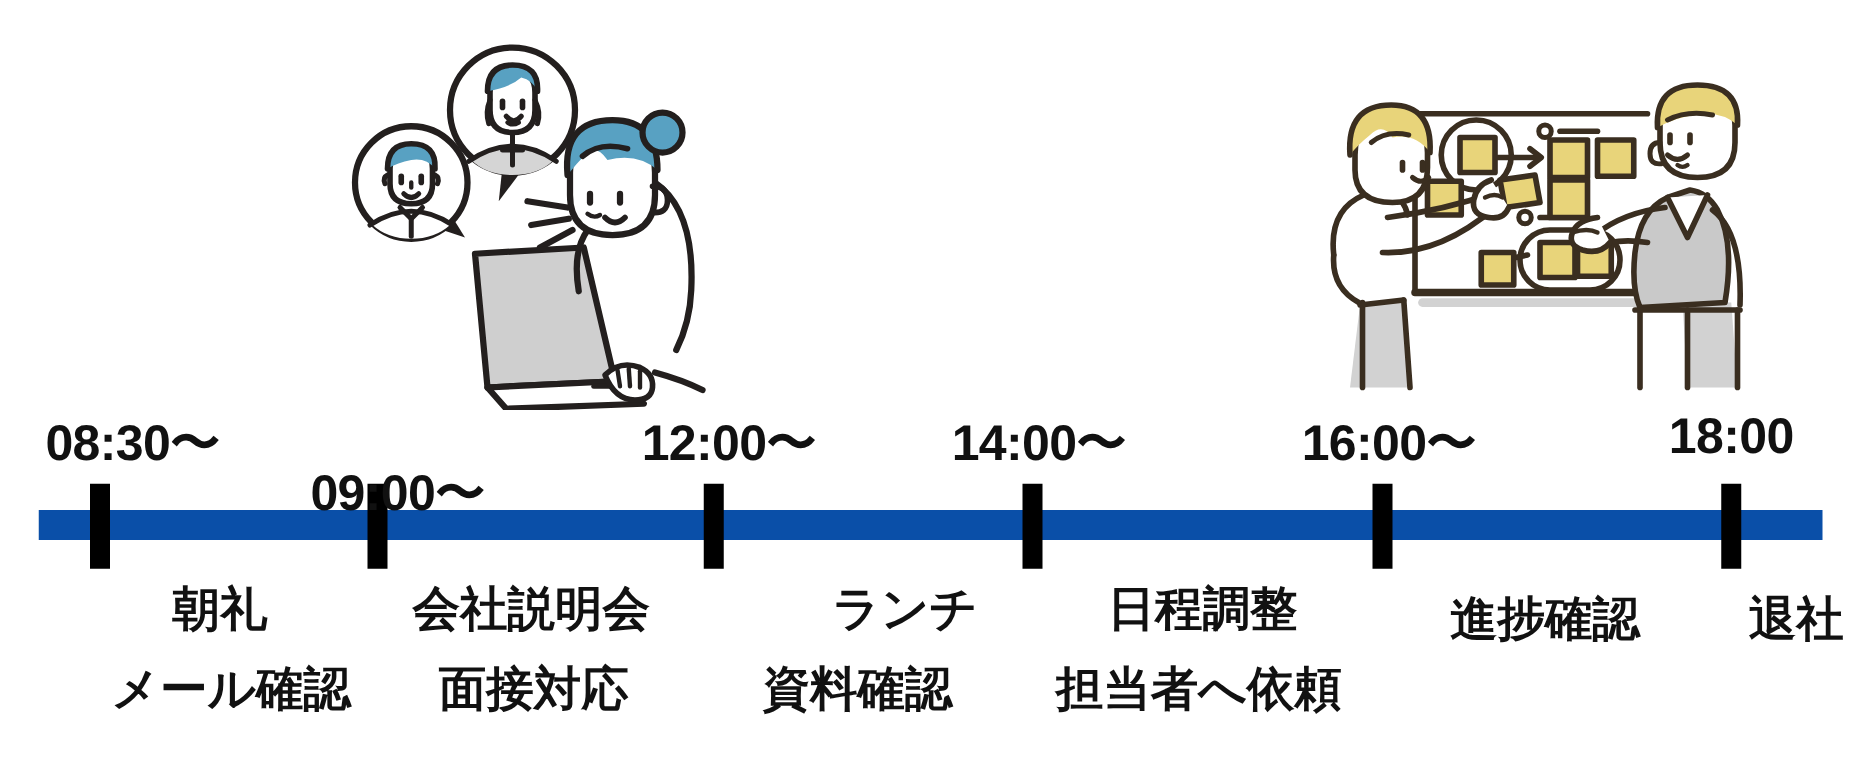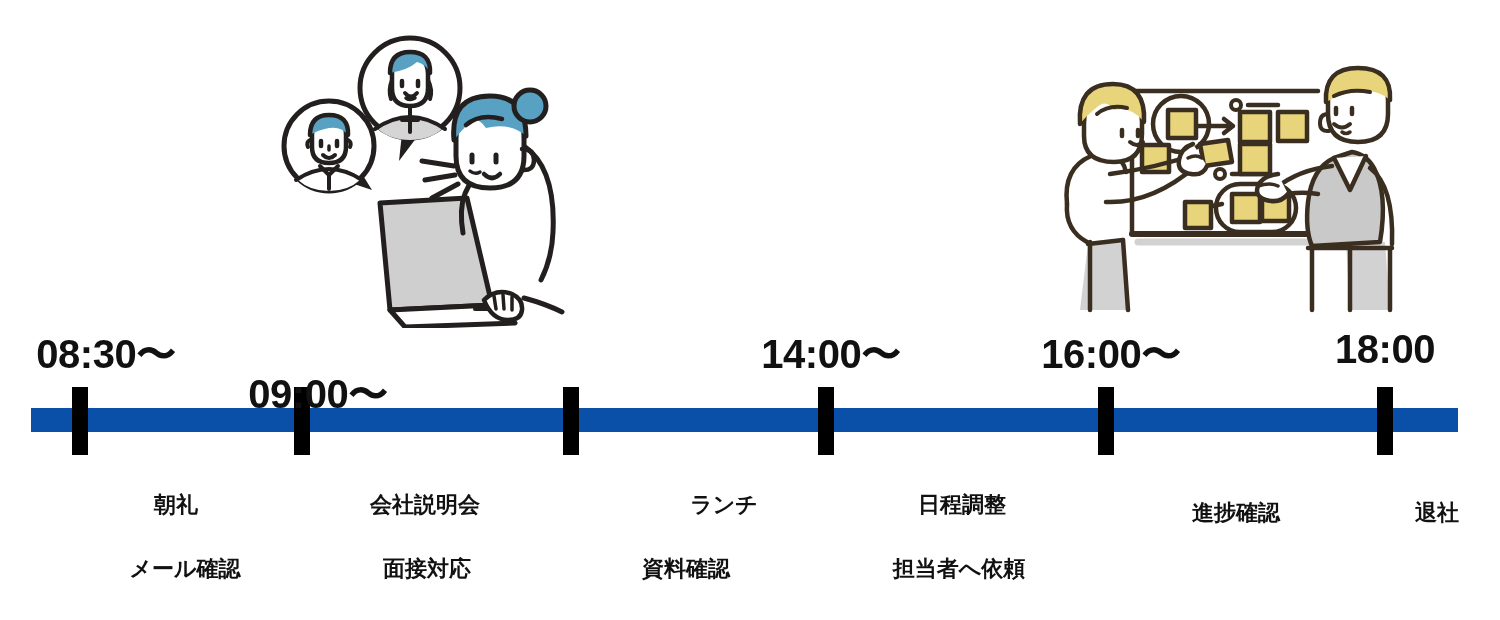--- a/index.html
+++ b/index.html
@@ -47,25 +47,24 @@
     text-align: center;
     transform: translateX(-50%);
   }
 
   
   .task-label {
     position: absolute;
     white-space: nowrap;
     text-align: center;
     transform: translateX(-50%);
-    font-size: 22px;
+    font-size: 38px;
     font-weight: bold;
     color: #111111;
     letter-spacing: 0px;
-    margin-top: 28px;
   }
   .task-line1 { top: 462px; }
   .task-line2 { top: 526px; }
   .task-single { top: 470px; }
 
   
   .illus {
     position: absolute;
   }
   #illus-online-meeting {
@@ -296,20 +295,21 @@
 
   <div class="tick" style="left:72px;"></div>
   <div class="tick" style="left:294px;"></div>
   <div class="tick" style="left:563px;"></div>
   <div class="tick" style="left:818px;"></div>
   <div class="tick" style="left:1098px;"></div>
   <div class="tick" style="left:1377px;"></div>
 
   <div class="time-label" style="left:106px;">08:30〜</div>
   <div class="time-label" style="left:318px;margin-top:40px;">09:00〜</div>
+  <div class="time-label" style="left:583px;">12:00〜</div>
   <div class="time-label" style="left:831px;">14:00〜</div>
   <div class="time-label" style="left:1111px;">16:00〜</div>
   <div class="time-label" style="left:1385px;">18:00</div>
 
   <div class="task-label task-line1" style="left:176px;">朝礼</div>
   <div class="task-label task-line1" style="left:425px;">会社説明会</div>
 
   <div class="task-label task-line2" style="left:185px;">メール確認</div>
   <div class="task-label task-line2" style="left:427px;">面接対応</div>
 

